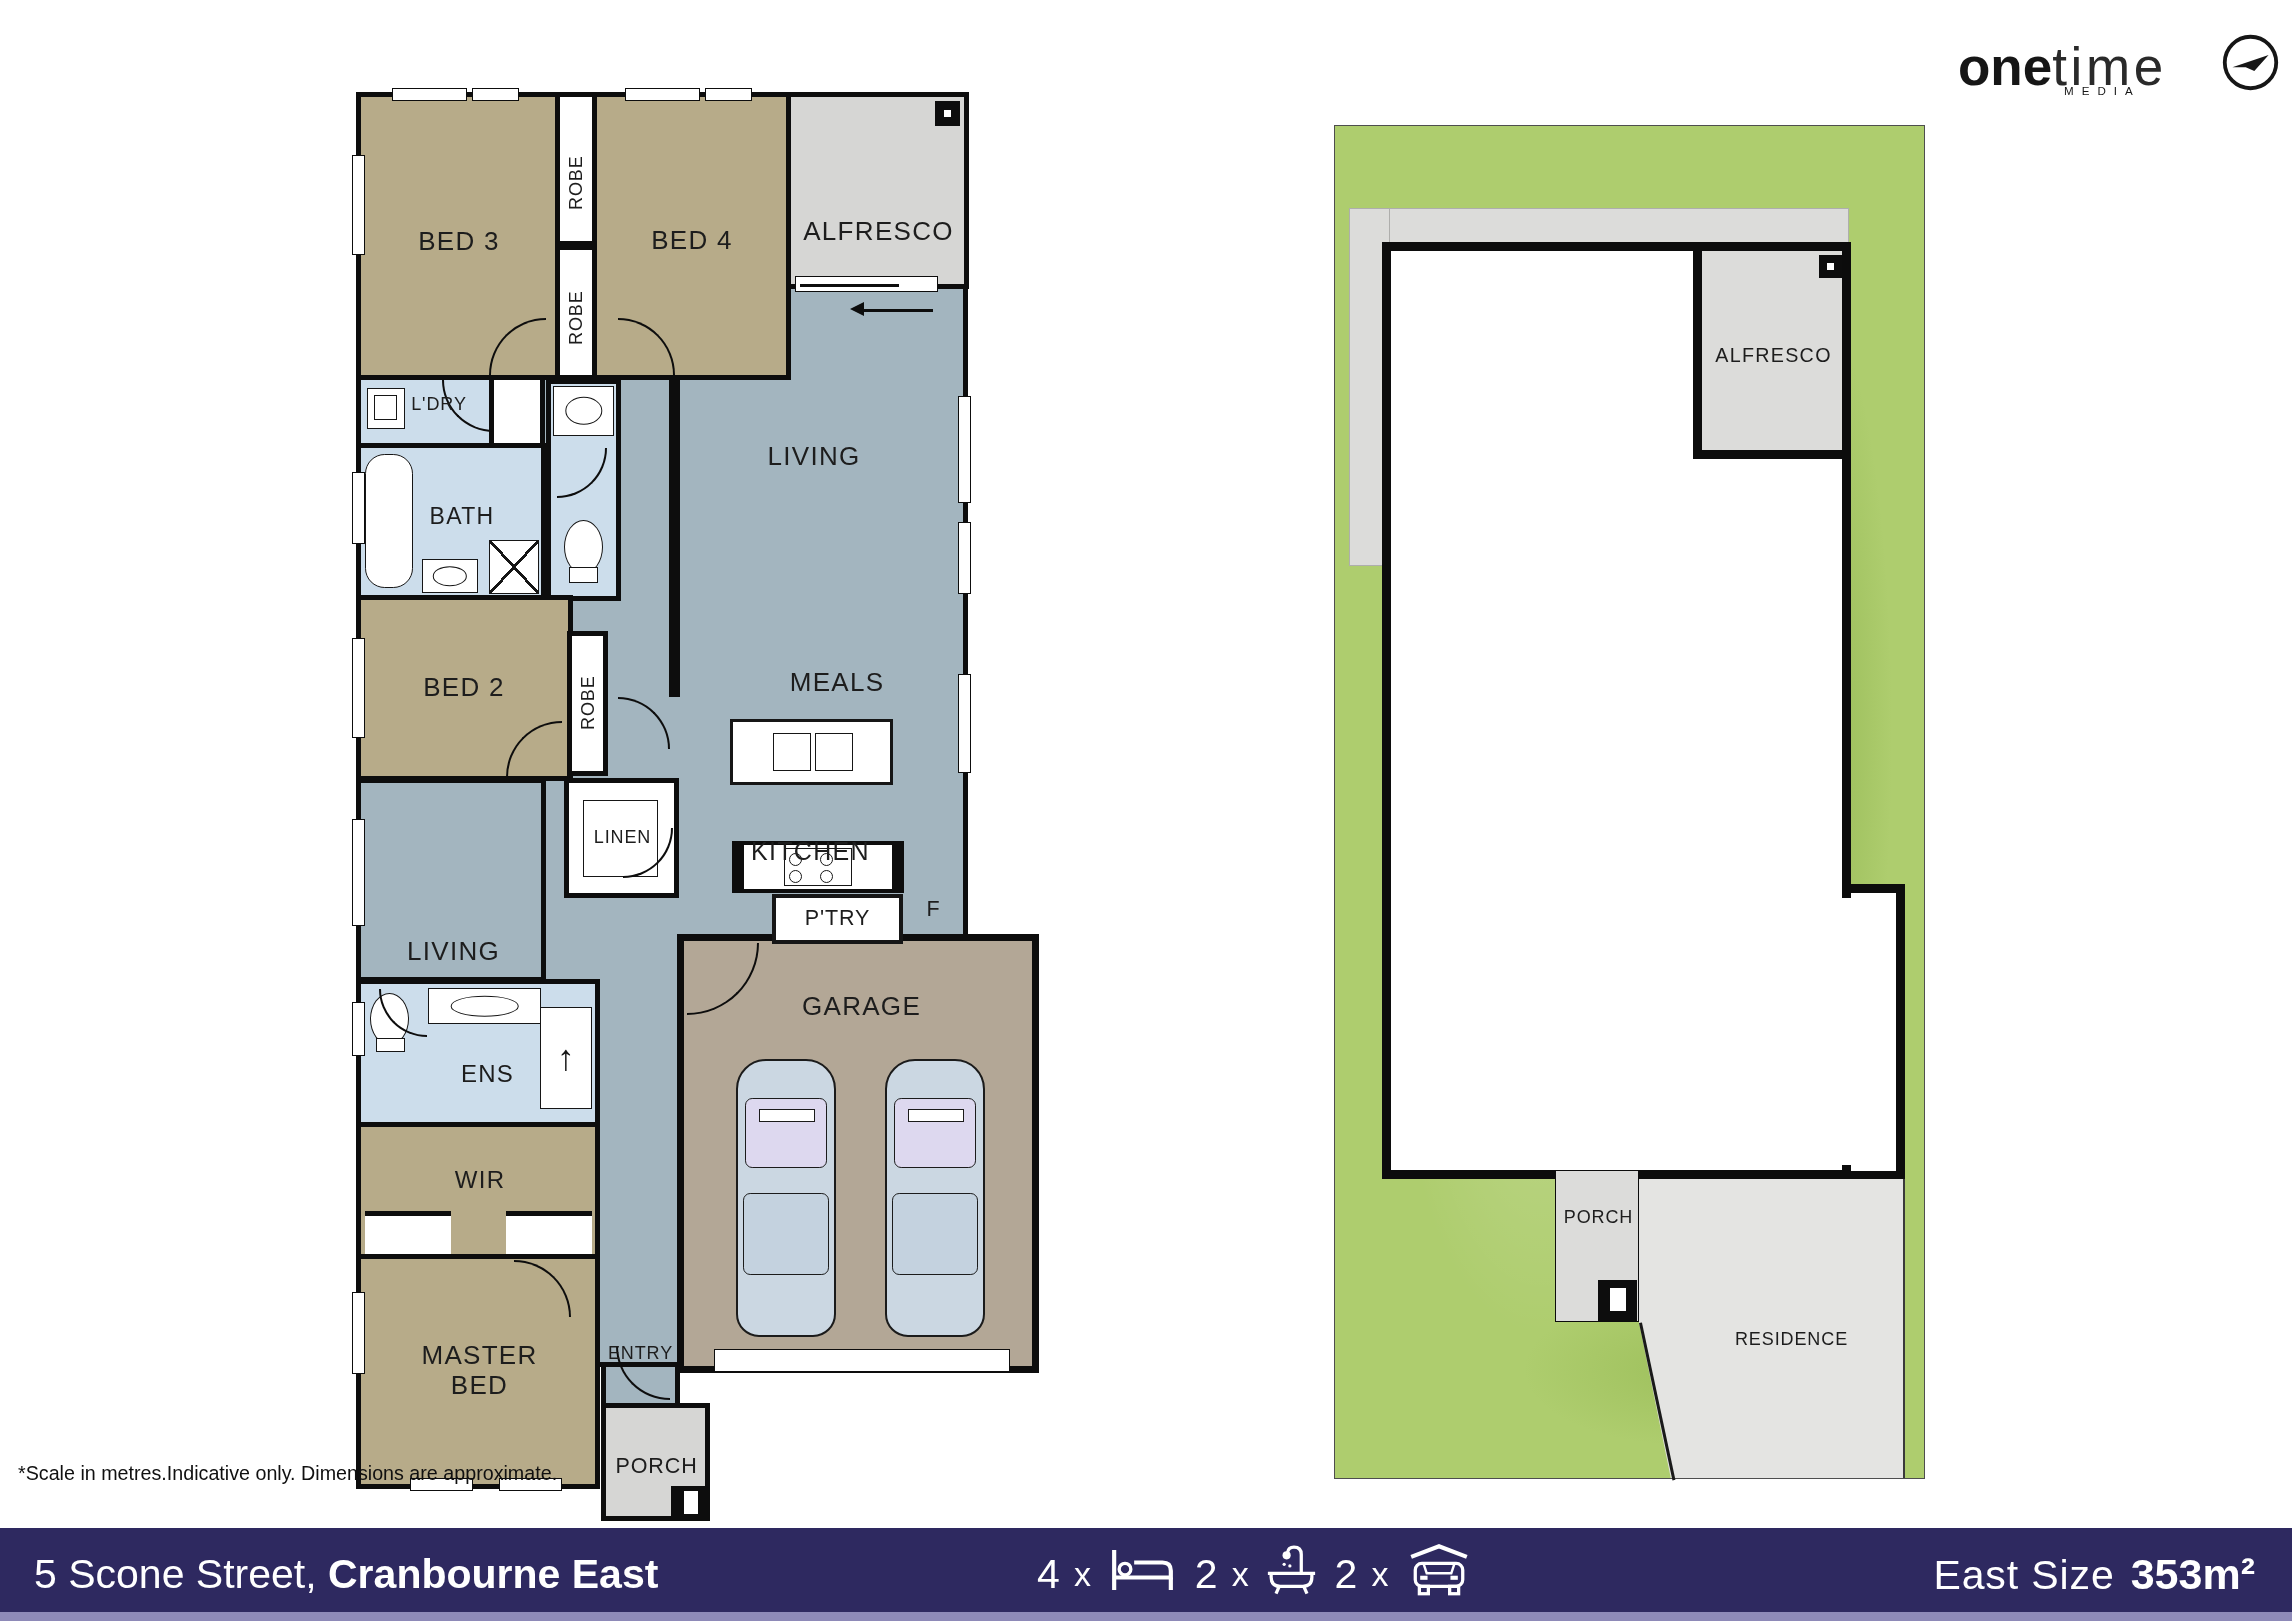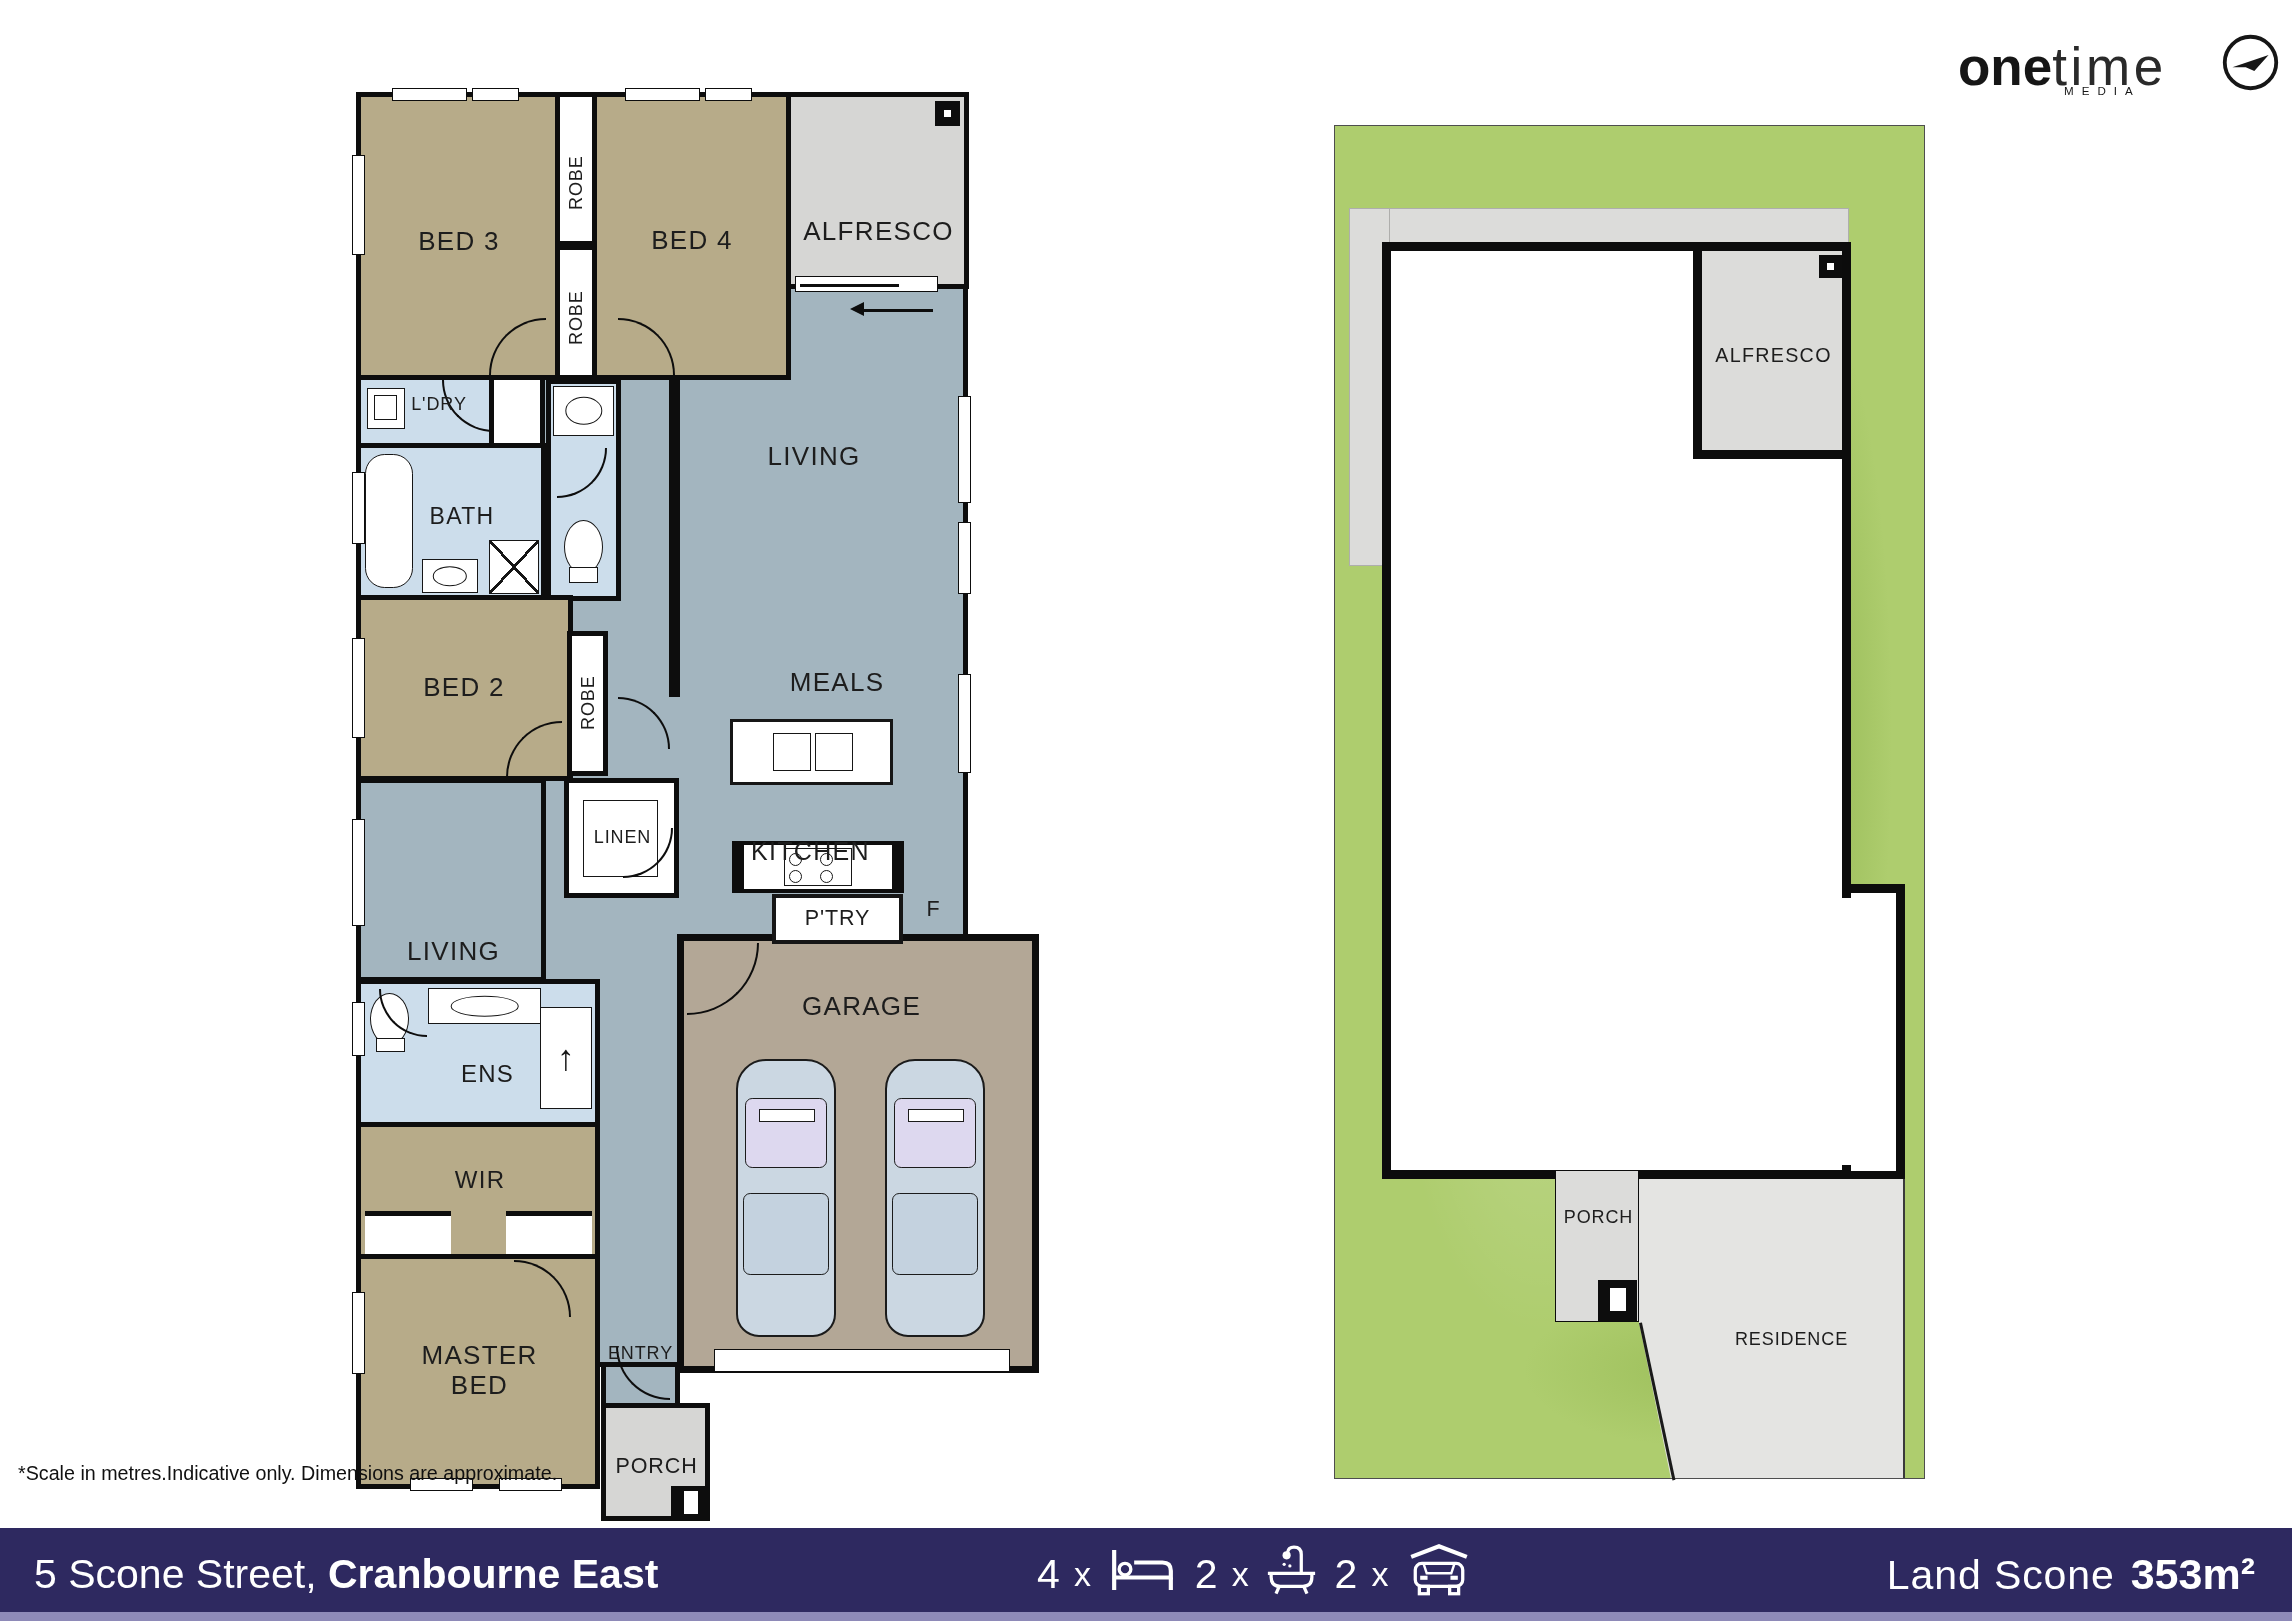--- a/index.html
+++ b/index.html
@@ -276,17 +276,17 @@
         <path d="M23 25 L27 37 H57 L61 25" stroke-width="3"></path>
         <rect x="19" y="40" width="9" height="5" fill="#ffffff" stroke="none"></rect>
         <rect x="56" y="40" width="9" height="5" fill="#ffffff" stroke="none"></rect>
         <rect x="18" y="53" width="11" height="9" stroke-width="4"></rect>
         <rect x="55" y="53" width="11" height="9" stroke-width="4"></rect>
       </svg>
     </span>
   </div>
 
   <div class="land">
-    <span>Land Scone</span><b>353m²</b>
+    <span>East Size</span><b>353m²</b>
   </div>
 </div>
 <div id="bottomstrip"></div>
 
 
 </body></html>

